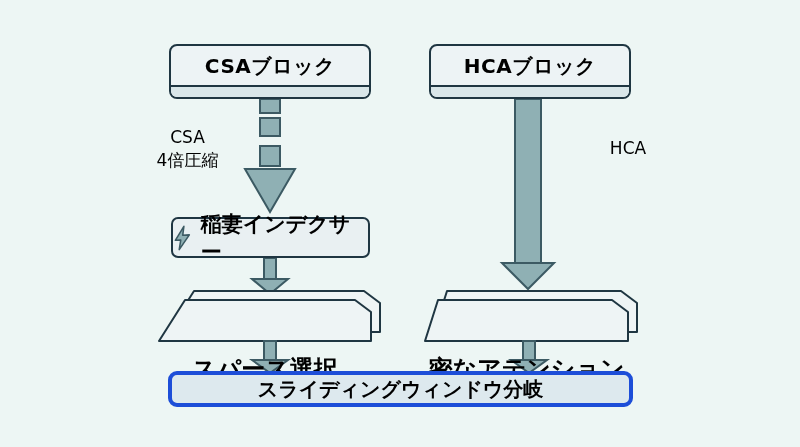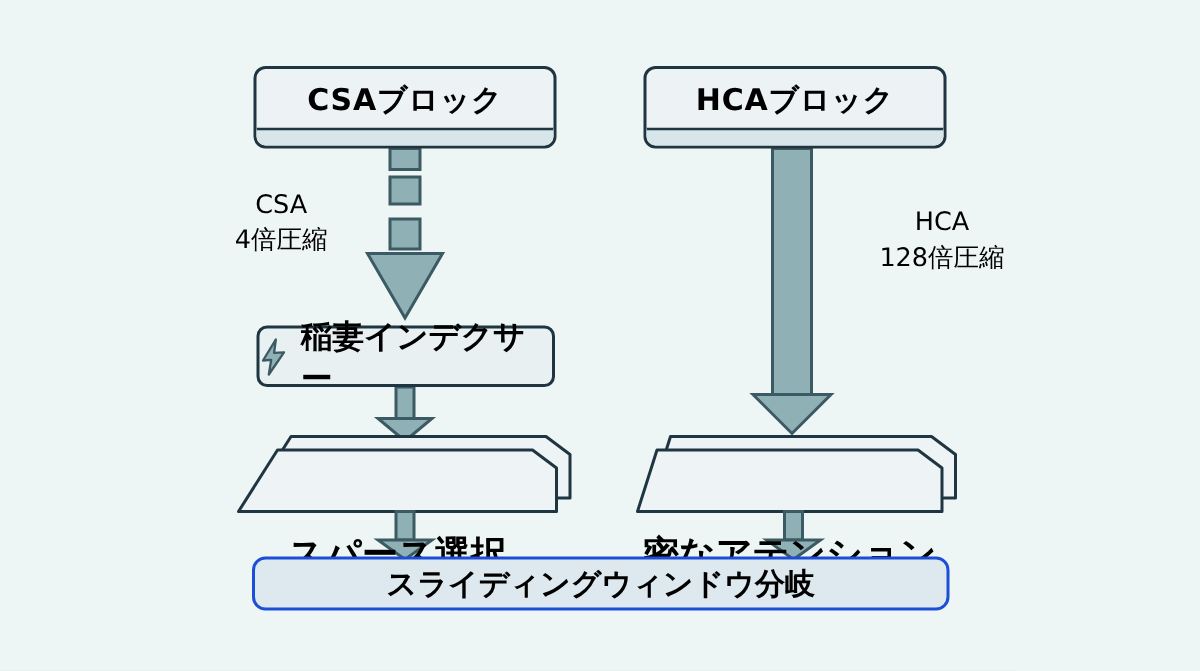--- a/index.html
+++ b/index.html
@@ -66,21 +66,21 @@
     font-size:24px;font-weight:600;margin-top:48px;
   }
   .sparse-text{left:159px;width:212px;}
   .dense-text{left:425px;width:203px;}
 
   
   .bottom-box{
     position:absolute;left:168px;top:371px;
     width:465px;height:36px;
     background:#dde9ee;
-    border:2px solid #1d4ed8;
+    border:4px solid #1d4ed8;
     border-radius:9px;
     box-sizing:border-box;
     display:flex;align-items:center;justify-content:center;
     font-size:20px;font-weight:600;
   }
 
   .arrow-shape{fill:#8fb0b4;stroke:#3c5a63;stroke-width:2;}
   .card-shape{fill:#eef4f5;stroke:#1f3642;stroke-width:2;stroke-linejoin:round;}
 </style>
 </head>
@@ -138,21 +138,20 @@
     <div class="block-footer"></div>
   </div>
 
   <div class="edge-label csa-edge-label">
     <div>CSA</div>
     <div>4倍圧縮</div>
   </div>
 
   <div class="edge-label hca-edge-label">
     <div>HCA</div>
-    <div>128倍圧縮</div>
   </div>
 
   <div class="indexer">
     <svg width="19" height="26" viewBox="0 0 24 32">
       <polygon points="14,1 3,19 10,18.5 8,31 21,12 12.5,12.5" fill="#8fb0b4" stroke="#3c5a63" stroke-width="2" stroke-linejoin="round"></polygon>
     </svg>
     <span class="indexer-text">稲妻インデクサー</span>
   </div>
 
   <div class="card-text sparse-text">スパース選択</div>

